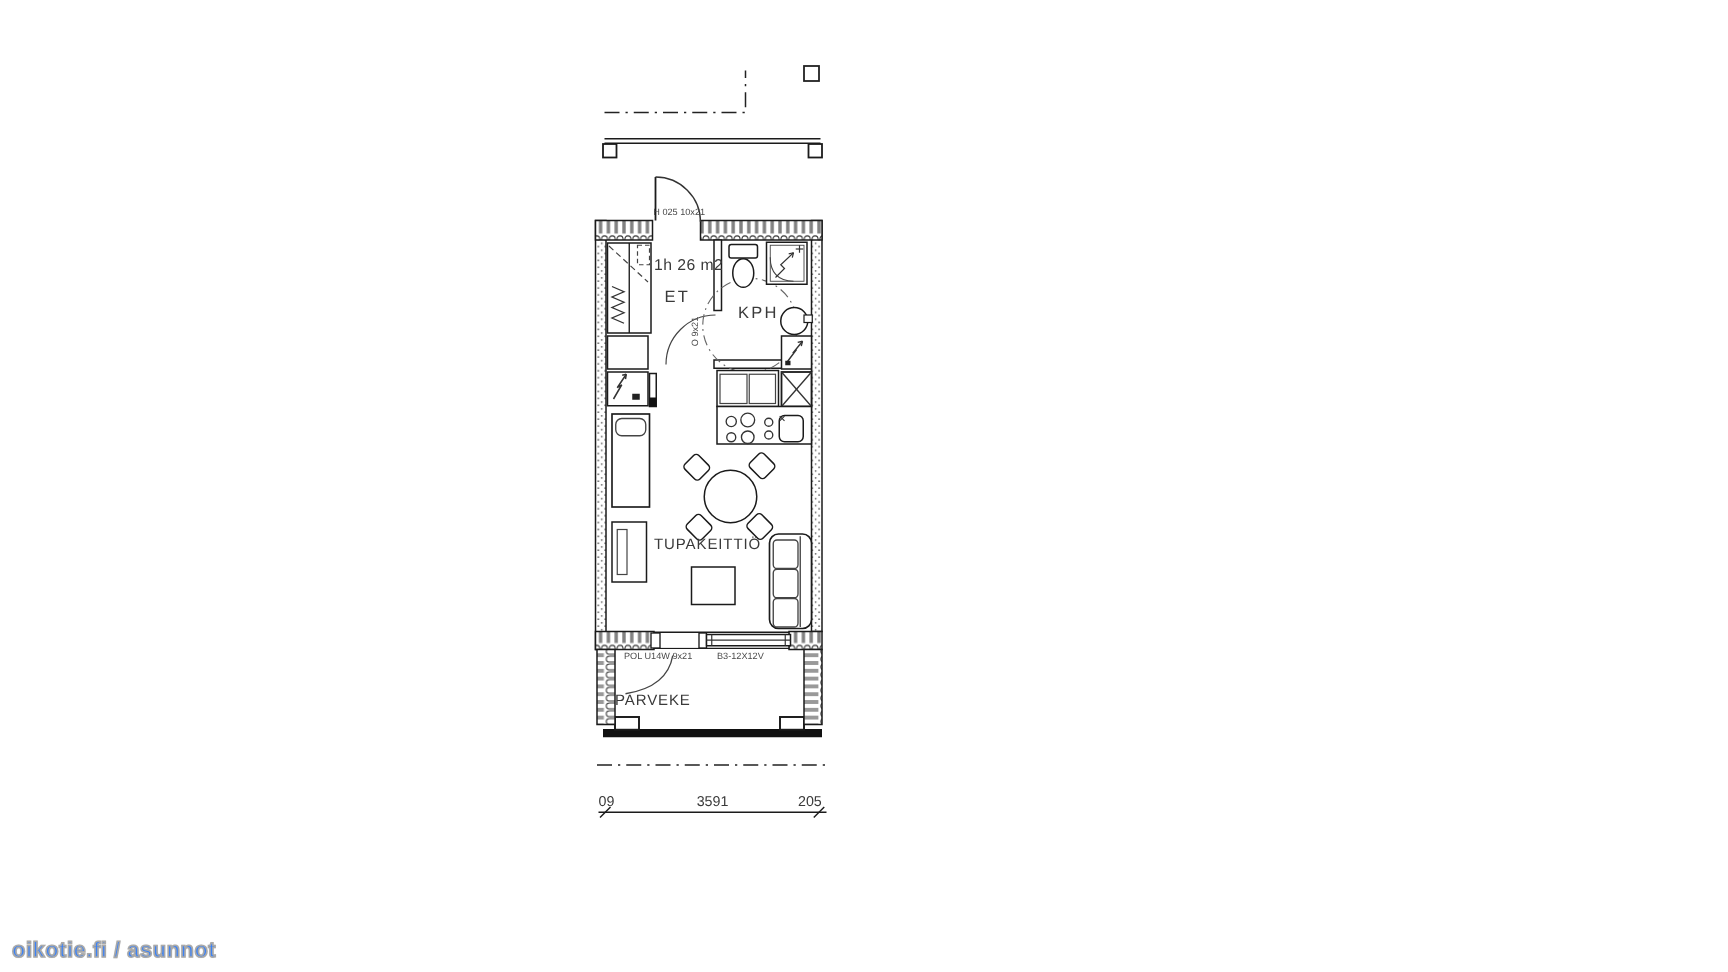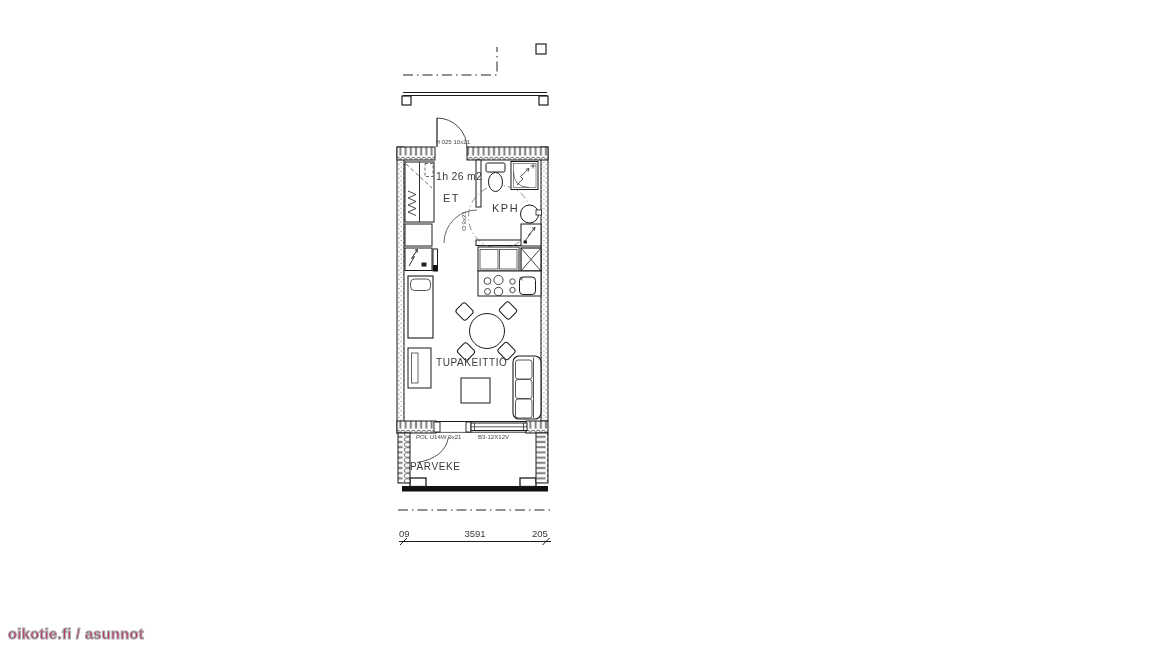--- a/index.html
+++ b/index.html
@@ -12,21 +12,21 @@
   svg text{font-family:"Liberation Sans",sans-serif;fill:#3a3a3a;}
   .room-label{font-size:10px;letter-spacing:.6px;}
   .big-label{font-size:10.5px;letter-spacing:.3px;}
   .et-label{font-size:11px;letter-spacing:1.5px;}
   .kph-label{font-size:11px;letter-spacing:1.5px;}
   .code-label{font-size:6.1px;fill:#4a4a4a;}
   .dim-label{font-size:9.5px;fill:#3a3a3a;}
   .watermark{
     position:absolute;left:8px;bottom:6px;
     font-size:14.5px;font-weight:700;letter-spacing:.4px;
-    color:#be185d;-webkit-text-stroke:1.1px #a9a9a9;
+    color:#3b82f6;-webkit-text-stroke:1.1px #a9a9a9;
     text-shadow:0 0 1px #b5b5b5;
   }
 </style>
 </head>
 <body>
 
 <div class="canvas">
 <svg width="1152" height="648" viewBox="0 0 1152 648">
   <defs>
     <pattern id="stip" width="4.6" height="4.6" patternUnits="userSpaceOnUse">

